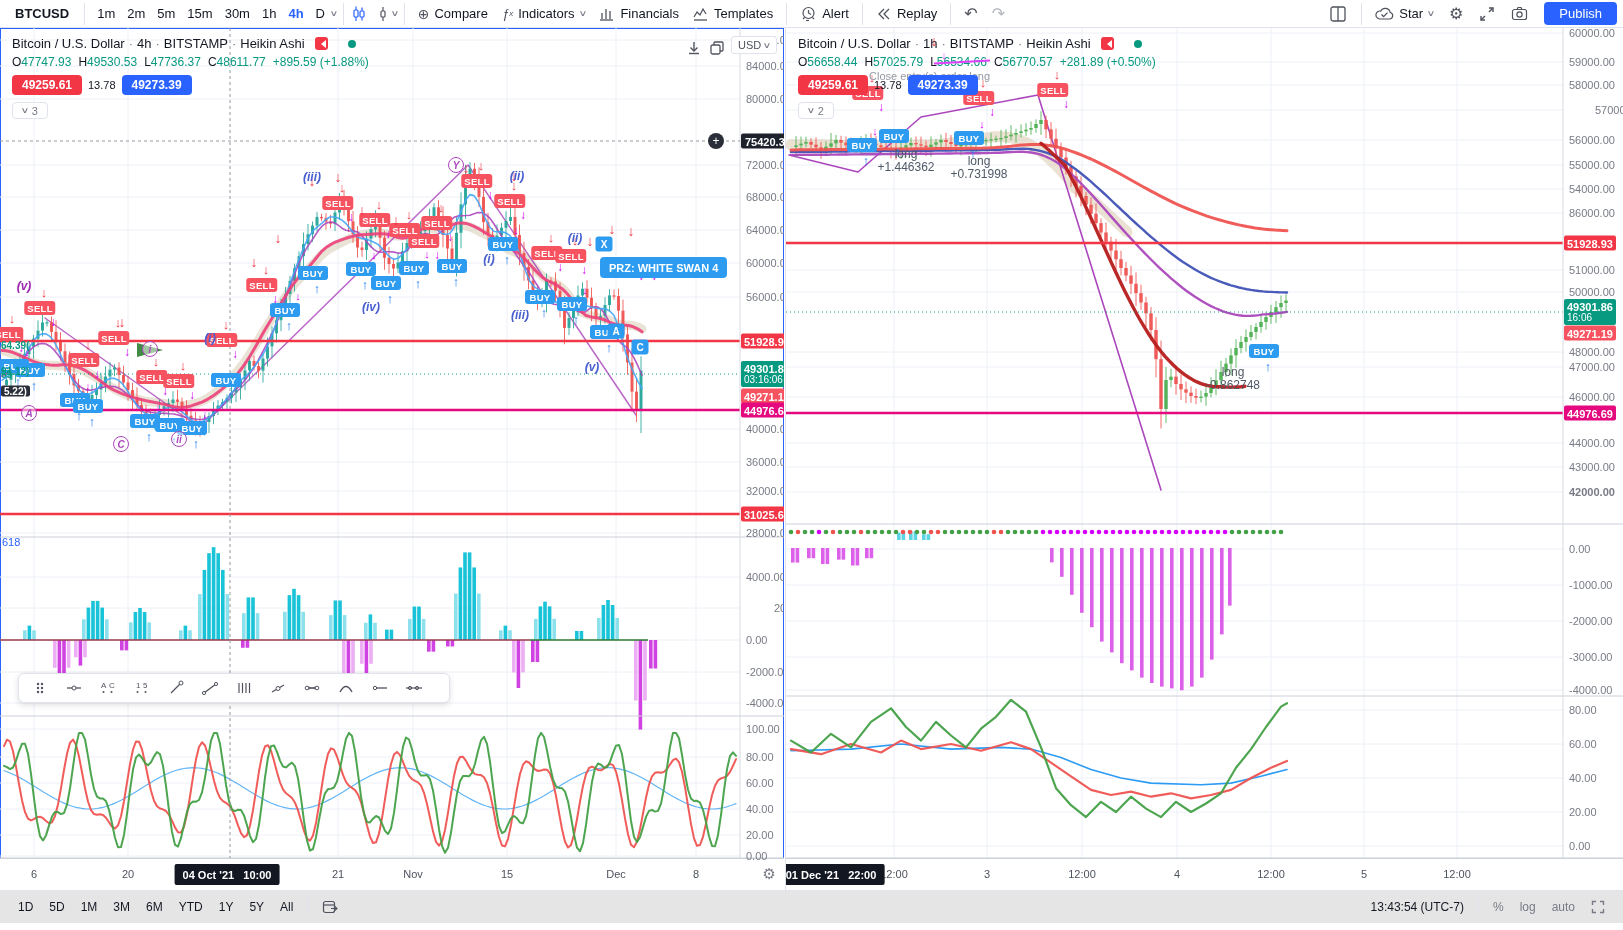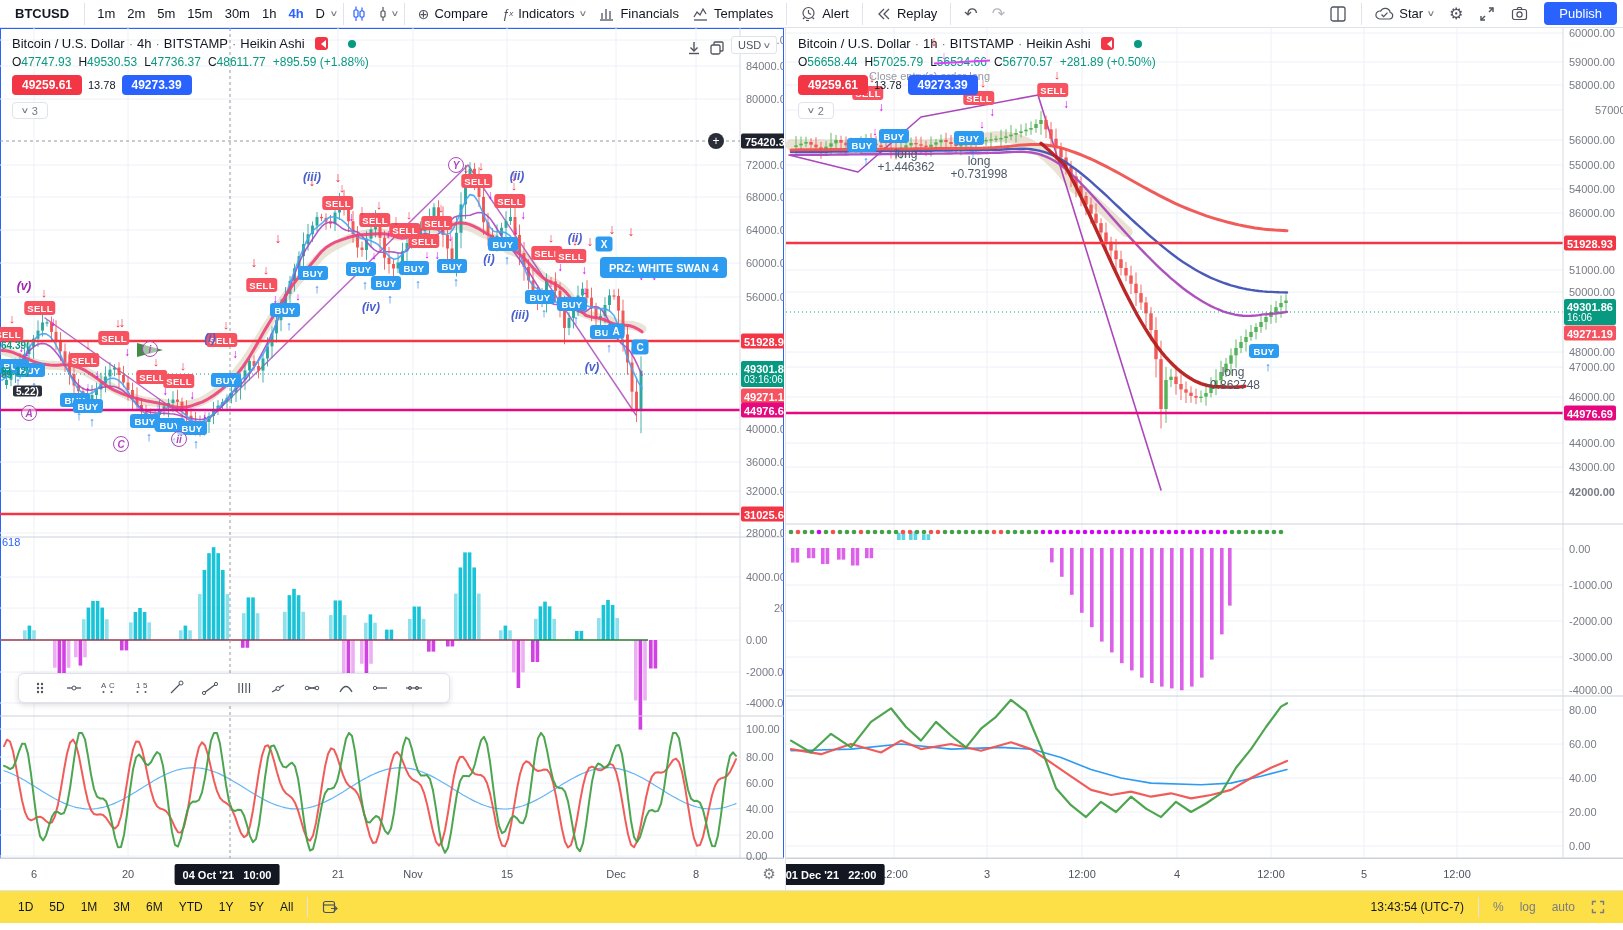--- a/index.html
+++ b/index.html
@@ -79,21 +79,21 @@
 .fib-lbl{position:absolute;left:2px;color:#2962ff;font-size:11px;z-index:4}
 .draw-toolbar{position:absolute;left:18px;top:645px;width:432px;height:30px;background:#fff;
   border:1px solid #e0e3eb;border-radius:6px;box-shadow:0 2px 6px rgba(0,0,0,.13);
   display:flex;align-items:center;z-index:8;padding:0 4px}
 .dt-btn{width:34px;height:26px;display:flex;align-items:center;justify-content:center;cursor:pointer;color:#50535e}
 .time-axis{position:absolute;left:0;top:830px;height:32px;width:100%;background:#fff;border-top:1px solid #ccd0d9;z-index:2}
 .axis-gear{position:absolute;right:8px;top:6px;font-size:15px;color:#787b86;z-index:3;cursor:pointer}
 .strike{position:relative}
 .strike:after{content:"";position:absolute;left:-3px;right:-3px;top:6px;height:2px;background:#e040fb;transform:rotate(-3deg)}
 
-#statusbar{position:absolute;left:0;top:890px;width:1623px;height:33px;background:#fde047;
+#statusbar{position:absolute;left:0;top:890px;width:1623px;height:33px;background:#e5e5e5;
   border-top:1px solid #e0e3eb;display:flex;align-items:center;padding:0 10px;z-index:40}
 .sb-btn{font-size:12px;color:#131722;padding:0 8px;height:22px;display:flex;align-items:center;border-radius:4px;cursor:pointer}
 .sb-muted{color:#787b86}
 .sb-sep{width:1px;height:20px;background:#e0e3eb;margin:0 6px}
 .sb-right{margin-left:auto;display:flex;align-items:center}
 .clock{font-size:12px;color:#131722;padding:0 8px}
 </style>
 </head>
 <body>
 
@@ -996,21 +996,21 @@
       <div class="wave bt" style="left: 520px; top: 287px;">(iii)</div>
       <div class="wave bt" style="left: 575px; top: 210px;">(ii)</div>
       <div class="wave bt" style="left: 592px; top: 339px;">(v)</div>
       <div class="wave bb" style="left: 604px; top: 216px;">X</div>
       <div class="wave bb" style="left: 616px; top: 303px;">A</div>
       <div class="wave bb" style="left: 640px; top: 319px;">C</div>
       <div class="prz" style="left: 600px; top: 229px;">PRZ: WHITE SWAN 4</div>
       <div class="edge-lbl" style="top: 298px; color: rgb(8, 153, 129); margin-top: 48px;">69</div>
       <div class="edge-lbl" style="top: 317px; color: rgb(8, 153, 129);">64.39(</div>
       <div class="edge-lbl" style="top: 343px; color: rgb(8, 153, 129);">91.12)</div>
-      <div class="edge-lbl" style="top: 363px; background: rgb(42, 46, 57); color: rgb(255, 255, 255); padding: 0px 3px; border-radius: 2px; margin-left: 12px;">5.22)</div>
+      <div class="edge-lbl" style="top: 363px; background: rgb(42, 46, 57); color: rgb(255, 255, 255); padding: 0px 3px; border-radius: 2px;">5.22)</div>
       <div class="fib-lbl" style="top: 508px;">618</div>
       <div class="plus-circle" style="left: 716px; top: 113px;">+</div>
       <div class="price-dark" style="left: 741px; top: 113px;">75420.36</div>
     </section>
 
   <section class="pane" id="pane-right">
     <svg class="layer" id="svg-right" width="838" height="862" viewBox="785 28 838 862">
         <g>
           <line x1="893" y1="28" x2="893" y2="886" stroke="#edf0f6" stroke-width="1"></line>
           <line x1="986" y1="28" x2="986" y2="886" stroke="#edf0f6" stroke-width="1"></line>

